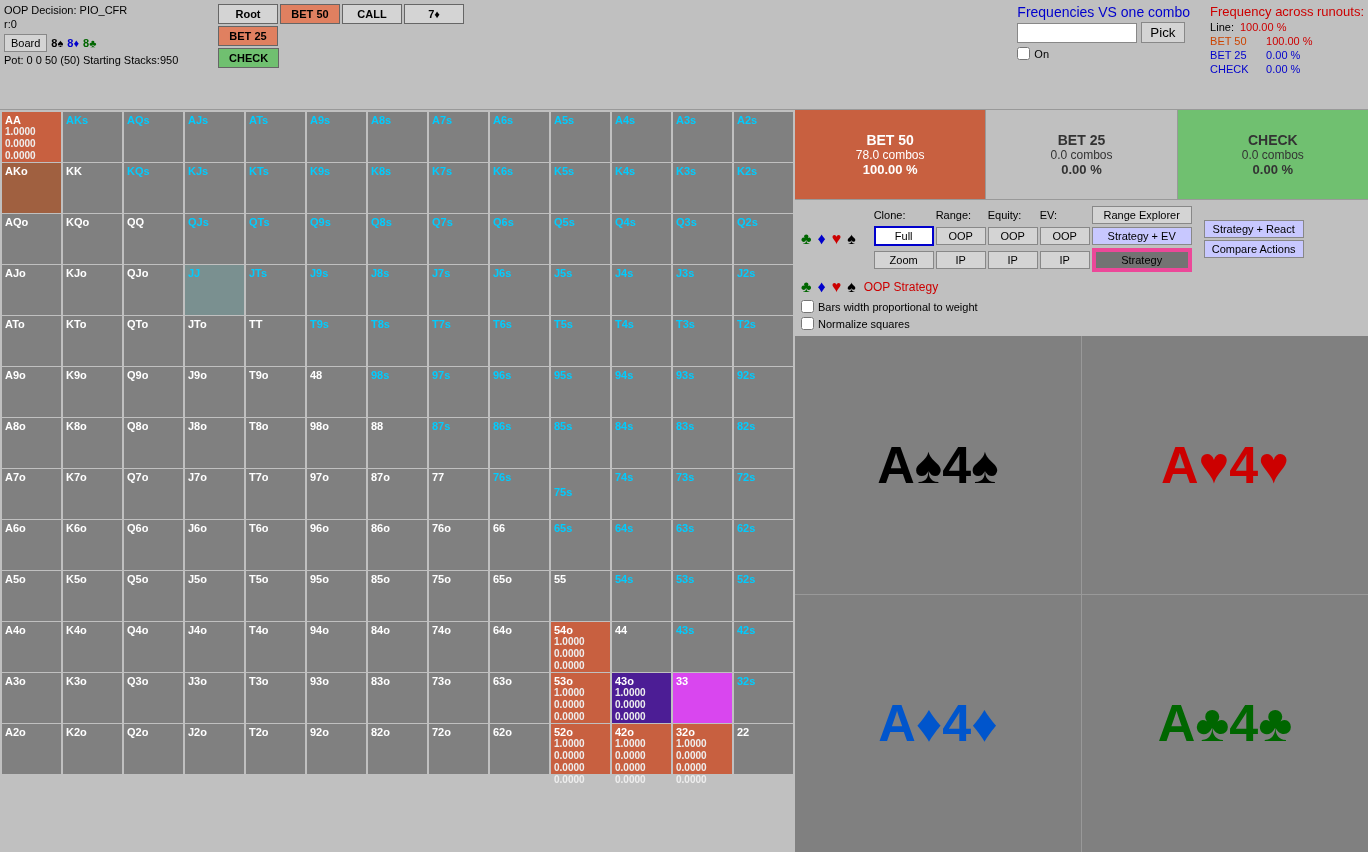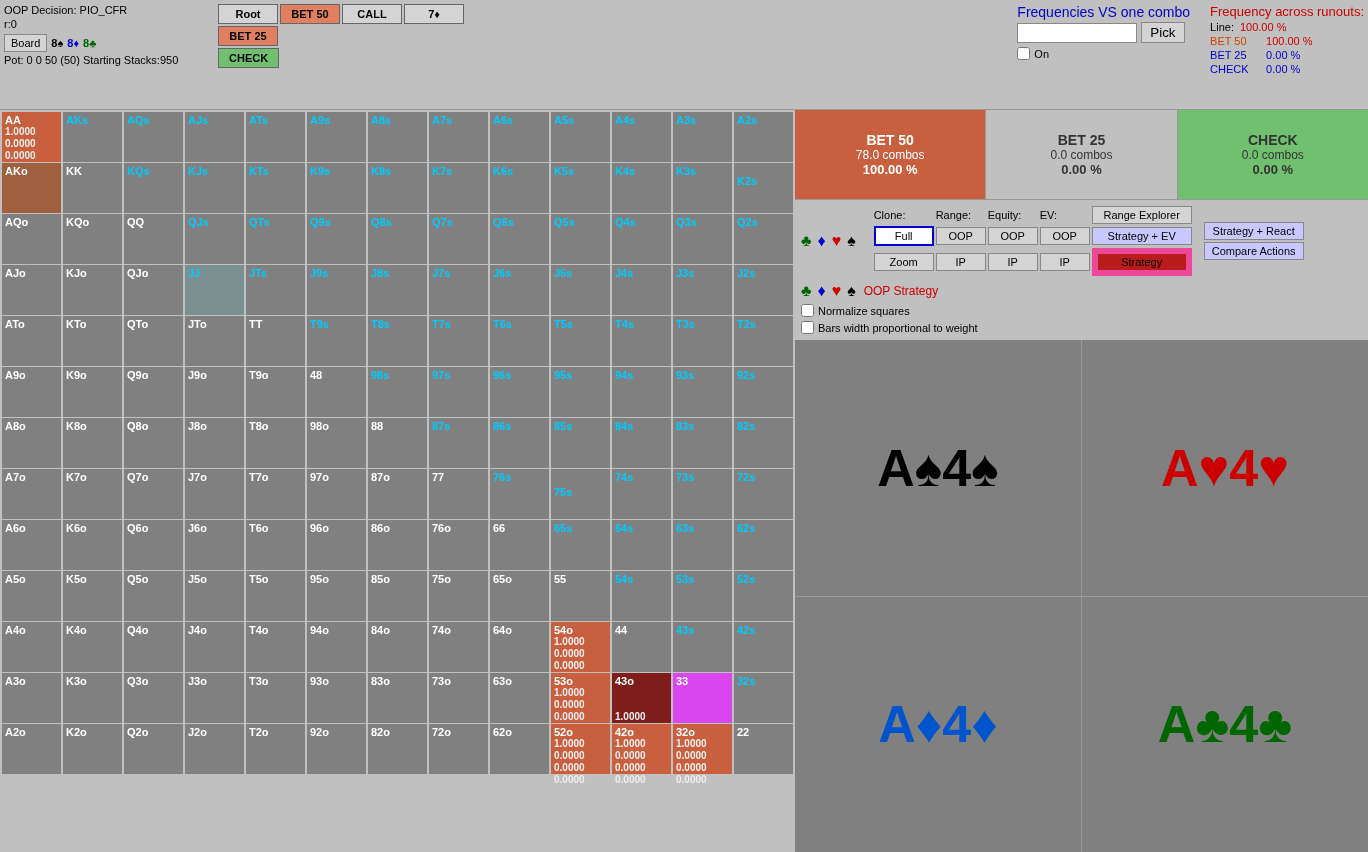--- a/index.html
+++ b/index.html
@@ -219,21 +219,21 @@
         <div class="hand-cell">
           <div class="cell-label" style="color: rgb(0, 204, 255);">K5s</div>
         </div>
         <div class="hand-cell">
           <div class="cell-label" style="color: rgb(0, 204, 255);">K4s</div>
         </div>
         <div class="hand-cell">
           <div class="cell-label" style="color: rgb(0, 204, 255);">K3s</div>
         </div>
         <div class="hand-cell">
-          <div class="cell-label" style="color: rgb(0, 204, 255); margin-top: 10px;">K2s</div>
+          <div class="cell-label" style="color: rgb(0, 204, 255);">K2s</div>
         </div>
         <div class="hand-cell">
           <div class="cell-label" style="color: rgb(255, 255, 255);">AQo</div>
         </div>
         <div class="hand-cell">
           <div class="cell-label" style="color: rgb(255, 255, 255);">KQo</div>
         </div>
         <div class="hand-cell" style="background: rgb(128, 128, 128);">
           <div class="cell-label" style="color: rgb(255, 255, 255);">QQ</div>
         </div>
@@ -604,21 +604,21 @@
         <div class="hand-cell">
           <div class="cell-label" style="color: rgb(255, 255, 255);">73o</div>
         </div>
         <div class="hand-cell">
           <div class="cell-label" style="color: rgb(255, 255, 255);">63o</div>
         </div>
         <div class="hand-cell" style="background: rgb(200, 96, 64);">
           <div class="cell-label" style="color: rgb(255, 255, 255);">53o</div>
           <div class="cell-vals">1.0000<br>0.0000<br>0.0000<br>0.0000</div>
         </div>
-        <div class="hand-cell" style="background: #7f1d1d; gap: 24px;">
+        <div class="hand-cell" style="background: #4c1d95;">
           <div class="cell-label" style="color: rgb(255, 255, 255);">43o</div>
           <div class="cell-vals">1.0000<br>0.0000<br>0.0000<br>0.0000</div>
         </div>
         <div class="hand-cell" style="background: #d946ef;">
           <div class="cell-label" style="color: rgb(255, 255, 255);">33</div>
         </div>
         <div class="hand-cell">
           <div class="cell-label" style="color: rgb(0, 204, 255);">32s</div>
         </div>
         <div class="hand-cell">
@@ -703,45 +703,45 @@
           <button class="ctrl-btn active">Full</button>
           <button class="ctrl-btn">OOP</button>
           <button class="ctrl-btn">OOP</button>
           <button class="ctrl-btn">OOP</button>
           <button class="right-btn strategy-react">Strategy + EV</button>
 
           <button class="ctrl-btn">Zoom</button>
           <button class="ctrl-btn">IP</button>
           <button class="ctrl-btn">IP</button>
           <button class="ctrl-btn">IP</button>
-          <button class="right-btn strategy-react" style="background:#b91c1c; border:6px solid #ec4899;">Strategy</button>
+          <button class="right-btn strategy-react" style="background:#737373; border:4px solid #ec4899;">Strategy</button>
         </div>
         <div style="display:flex; flex-direction:column; gap:2px; margin-left:4px;">
           <button class="right-btn strategy-react">Strategy + React</button>
           <button class="right-btn compare-actions">Compare Actions</button>
         </div>
       </div>
 
       <div style="display:flex; align-items:center; gap:8px; margin-top:2px;">
         <div style="display:flex; gap:6px;">
           <span class="suit-icon suit-club">♣</span>
           <span class="suit-icon suit-diamond">♦</span>
           <span class="suit-icon suit-heart">♥</span>
           <span class="suit-icon suit-spade">♠</span>
         </div>
         <div class="oop-strategy-label">OOP Strategy</div>
       </div>
 
       <div class="checkbox-row">
+        <input type="checkbox" id="bars-cb" style="">
+        <label for="bars-cb">Bars width proportional to weight</label>
+      </div>
+      <div class="checkbox-row">
         <input type="checkbox" id="normalize-cb" style="">
         <label for="normalize-cb">Normalize squares</label>
-      </div>
-      <div class="checkbox-row">
-        <input type="checkbox" id="bars-cb" style="">
-        <label for="bars-cb">Bars width proportional to weight</label>
       </div>
     </div>
 
     <div id="card-display">
       <div class="card-quad">
         <span class="card-big card-spade">A♠4♠</span>
       </div>
       <div class="card-quad">
         <span class="card-big card-heart">A♥4♥</span>
       </div>

